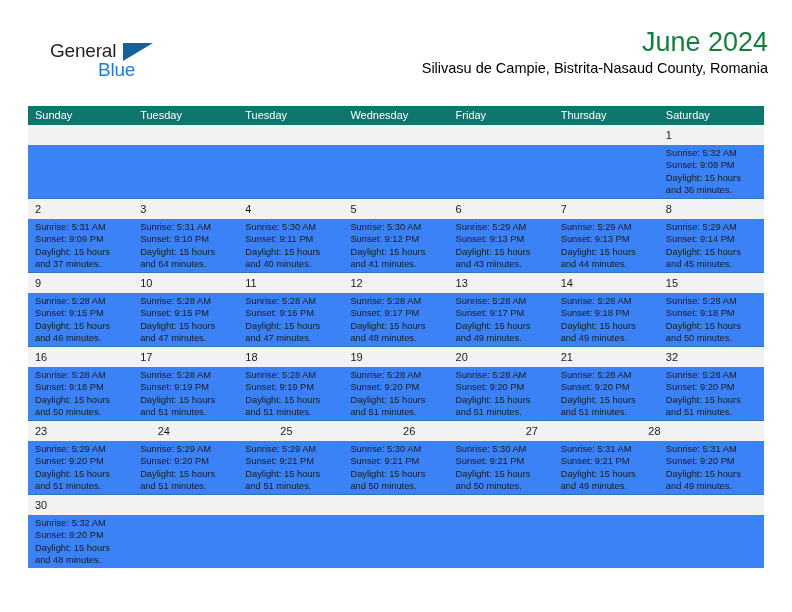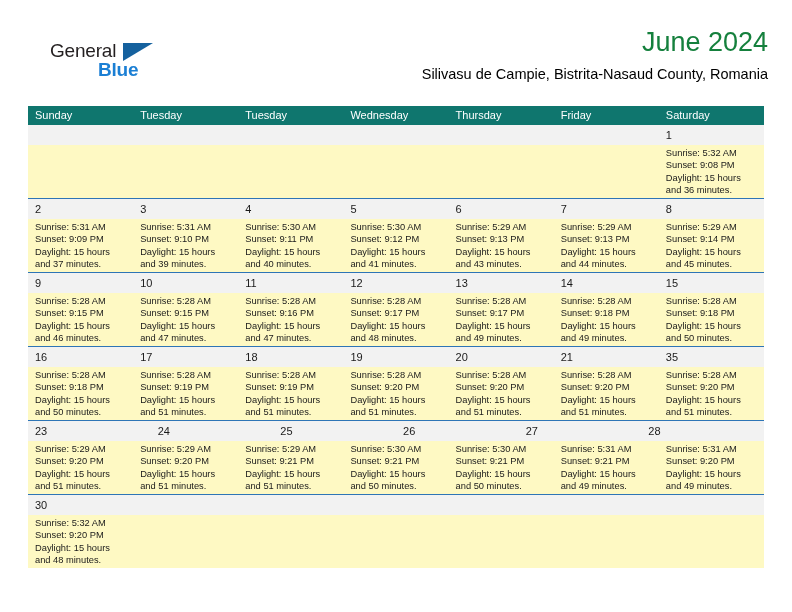--- a/index.html
+++ b/index.html
@@ -46,21 +46,20 @@
     font-family: "Liberation Sans", sans-serif;
   }
   .logo-blue {
     position: absolute;
     left: 48px;
     top: 19px;
     font-size: 19px;
     letter-spacing: -0.2px;
     color: #1b7fd4;
     font-family: "Liberation Sans", sans-serif;
-    font-weight: bold;
   }
   .logo-flag {
     position: absolute;
     left: 73px;
     top: 3px;
     width: 0;
     height: 0;
     border-left: 30px solid #15619e;
     border-bottom: 18px solid transparent;
   }
@@ -74,21 +73,21 @@
   .month-title {
     font-size: 27px;
     color: #15803d;
     line-height: 32px;
     white-space: nowrap;
   }
   .location-title {
     font-size: 14.5px;
     color: #000000;
     line-height: 20px;
-    margin-top: 6px;
+    margin-top: 0;
     white-space: nowrap;
   }
 
   
   .calendar {
     position: absolute;
     left: 28px;
     top: 106px;
     width: 736px;
   }
@@ -120,21 +119,21 @@
   .week-numbers {
     display: flex;
     width: 736px;
     height: 20px;
     background: #f2f2f2;
   }
   .week-body {
     display: flex;
     width: 736px;
     height: 53px;
-    background: #fef9c3;
+    background: #3b82f6;
   }
   .num-cell {
     flex: 1 1 0;
     box-sizing: border-box;
     padding-left: 7px;
     font-size: 11px;
     line-height: 20px;
     color: #1a1a1a;
     overflow: hidden;
   }
@@ -174,22 +173,22 @@
     </div>
 
   </div>
 
   <div class="calendar">
     <div class="dow-row" id="dow-row">
         <div class="dow-cell">Sunday</div>
         <div class="dow-cell">Tuesday</div>
         <div class="dow-cell">Tuesday</div>
         <div class="dow-cell">Wednesday</div>
+        <div class="dow-cell">Friday</div>
         <div class="dow-cell">Thursday</div>
-        <div class="dow-cell">Friday</div>
         <div class="dow-cell">Saturday</div>
       </div>
     <div id="weeks-container">
         <div class="week">
           <div class="week-numbers">
             <div class="num-cell empty"></div>
             <div class="num-cell empty"></div>
             <div class="num-cell empty"></div>
             <div class="num-cell empty"></div>
             <div class="num-cell empty"></div>
@@ -225,21 +224,21 @@
             <div class="info-cell">
               <div class="info-line">Sunrise: 5:31 AM</div>
               <div class="info-line">Sunset: 9:09 PM</div>
               <div class="info-line">Daylight: 15 hours</div>
               <div class="info-line">and 37 minutes.</div>
             </div>
             <div class="info-cell">
               <div class="info-line">Sunrise: 5:31 AM</div>
               <div class="info-line">Sunset: 9:10 PM</div>
               <div class="info-line">Daylight: 15 hours</div>
-              <div class="info-line">and 39 minutes.</div>
+              <div class="info-line">and 64 minutes.</div>
             </div>
             <div class="info-cell">
               <div class="info-line">Sunrise: 5:30 AM</div>
               <div class="info-line">Sunset: 9:11 PM</div>
               <div class="info-line">Daylight: 15 hours</div>
               <div class="info-line">and 40 minutes.</div>
             </div>
             <div class="info-cell">
               <div class="info-line">Sunrise: 5:30 AM</div>
               <div class="info-line">Sunset: 9:12 PM</div>
@@ -322,21 +321,21 @@
           </div>
         </div>
         <div class="week">
           <div class="week-numbers">
             <div class="num-cell">16</div>
             <div class="num-cell">17</div>
             <div class="num-cell">18</div>
             <div class="num-cell">19</div>
             <div class="num-cell">20</div>
             <div class="num-cell">21</div>
-            <div class="num-cell">35</div>
+            <div class="num-cell">32</div>
           </div>
           <div class="week-body">
             <div class="info-cell">
               <div class="info-line">Sunrise: 5:28 AM</div>
               <div class="info-line">Sunset: 9:18 PM</div>
               <div class="info-line">Daylight: 15 hours</div>
               <div class="info-line">and 50 minutes.</div>
             </div>
             <div class="info-cell">
               <div class="info-line">Sunrise: 5:28 AM</div>

